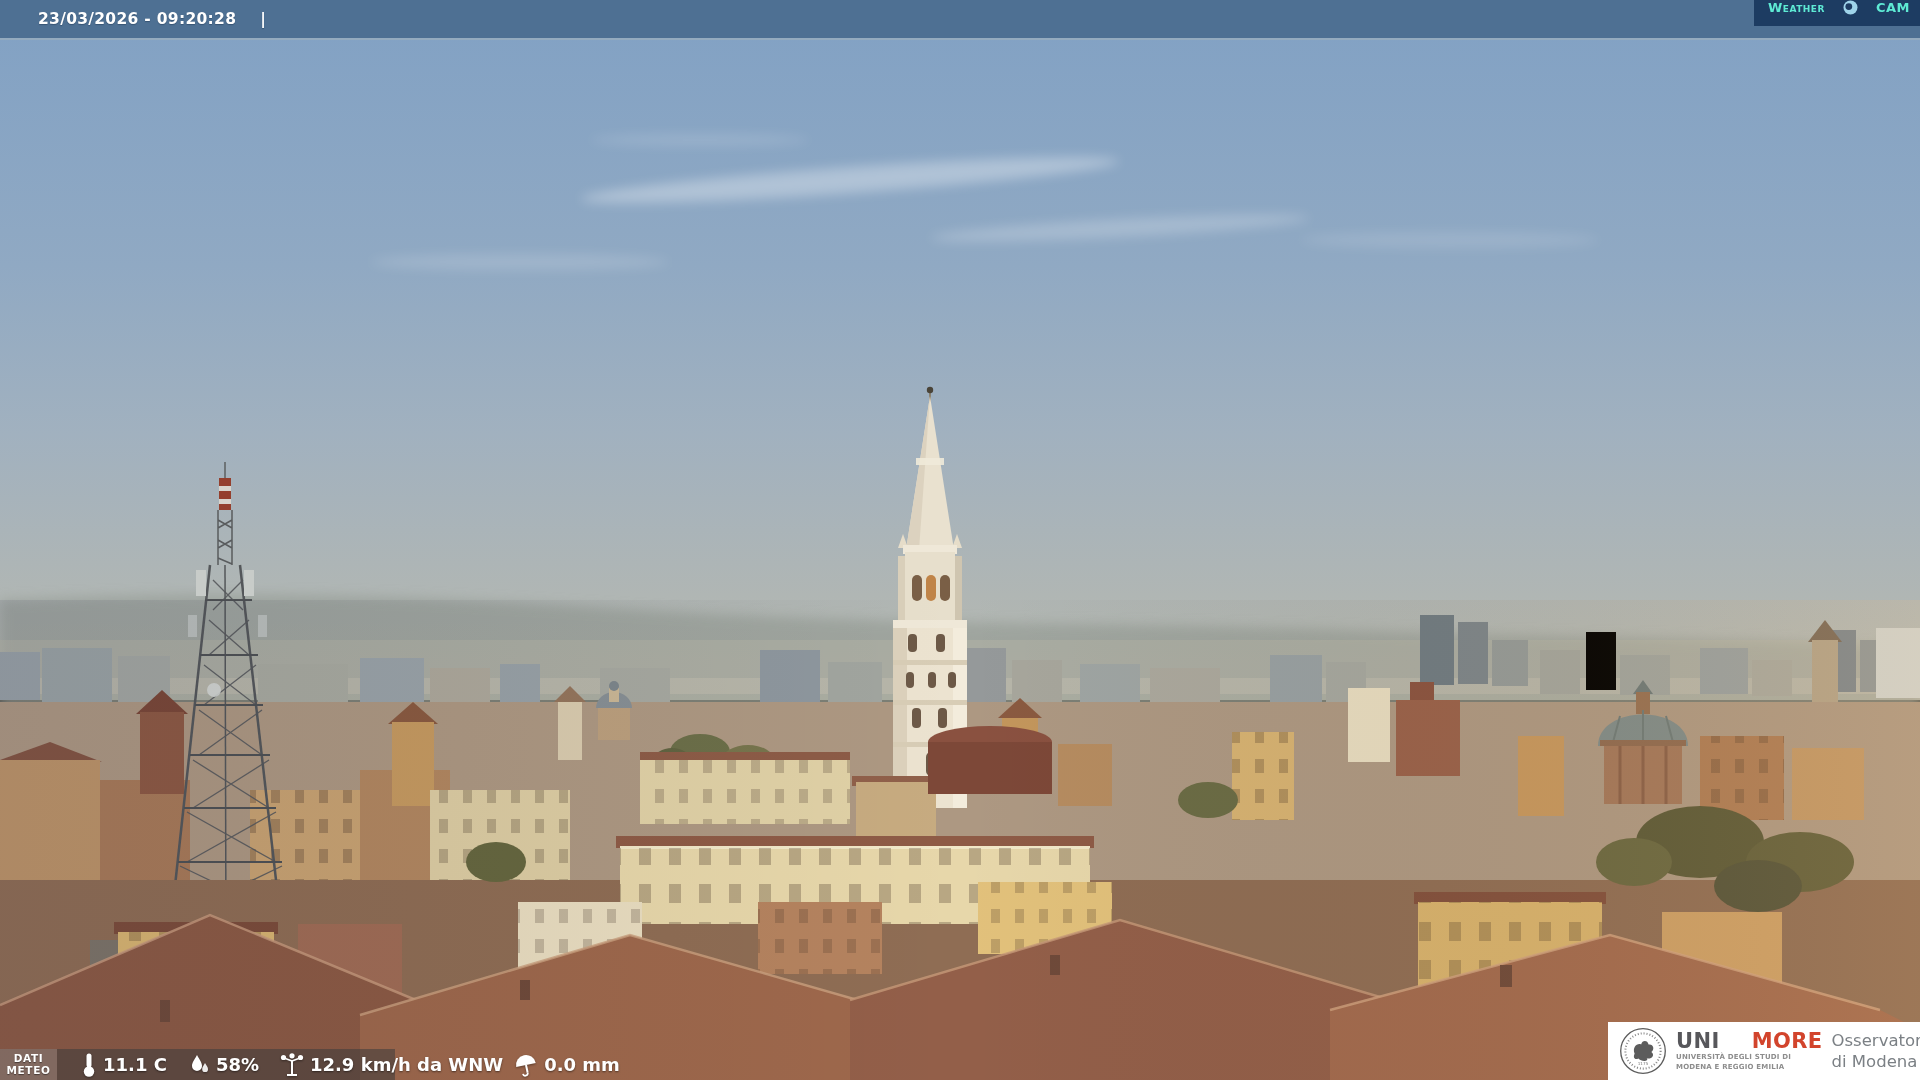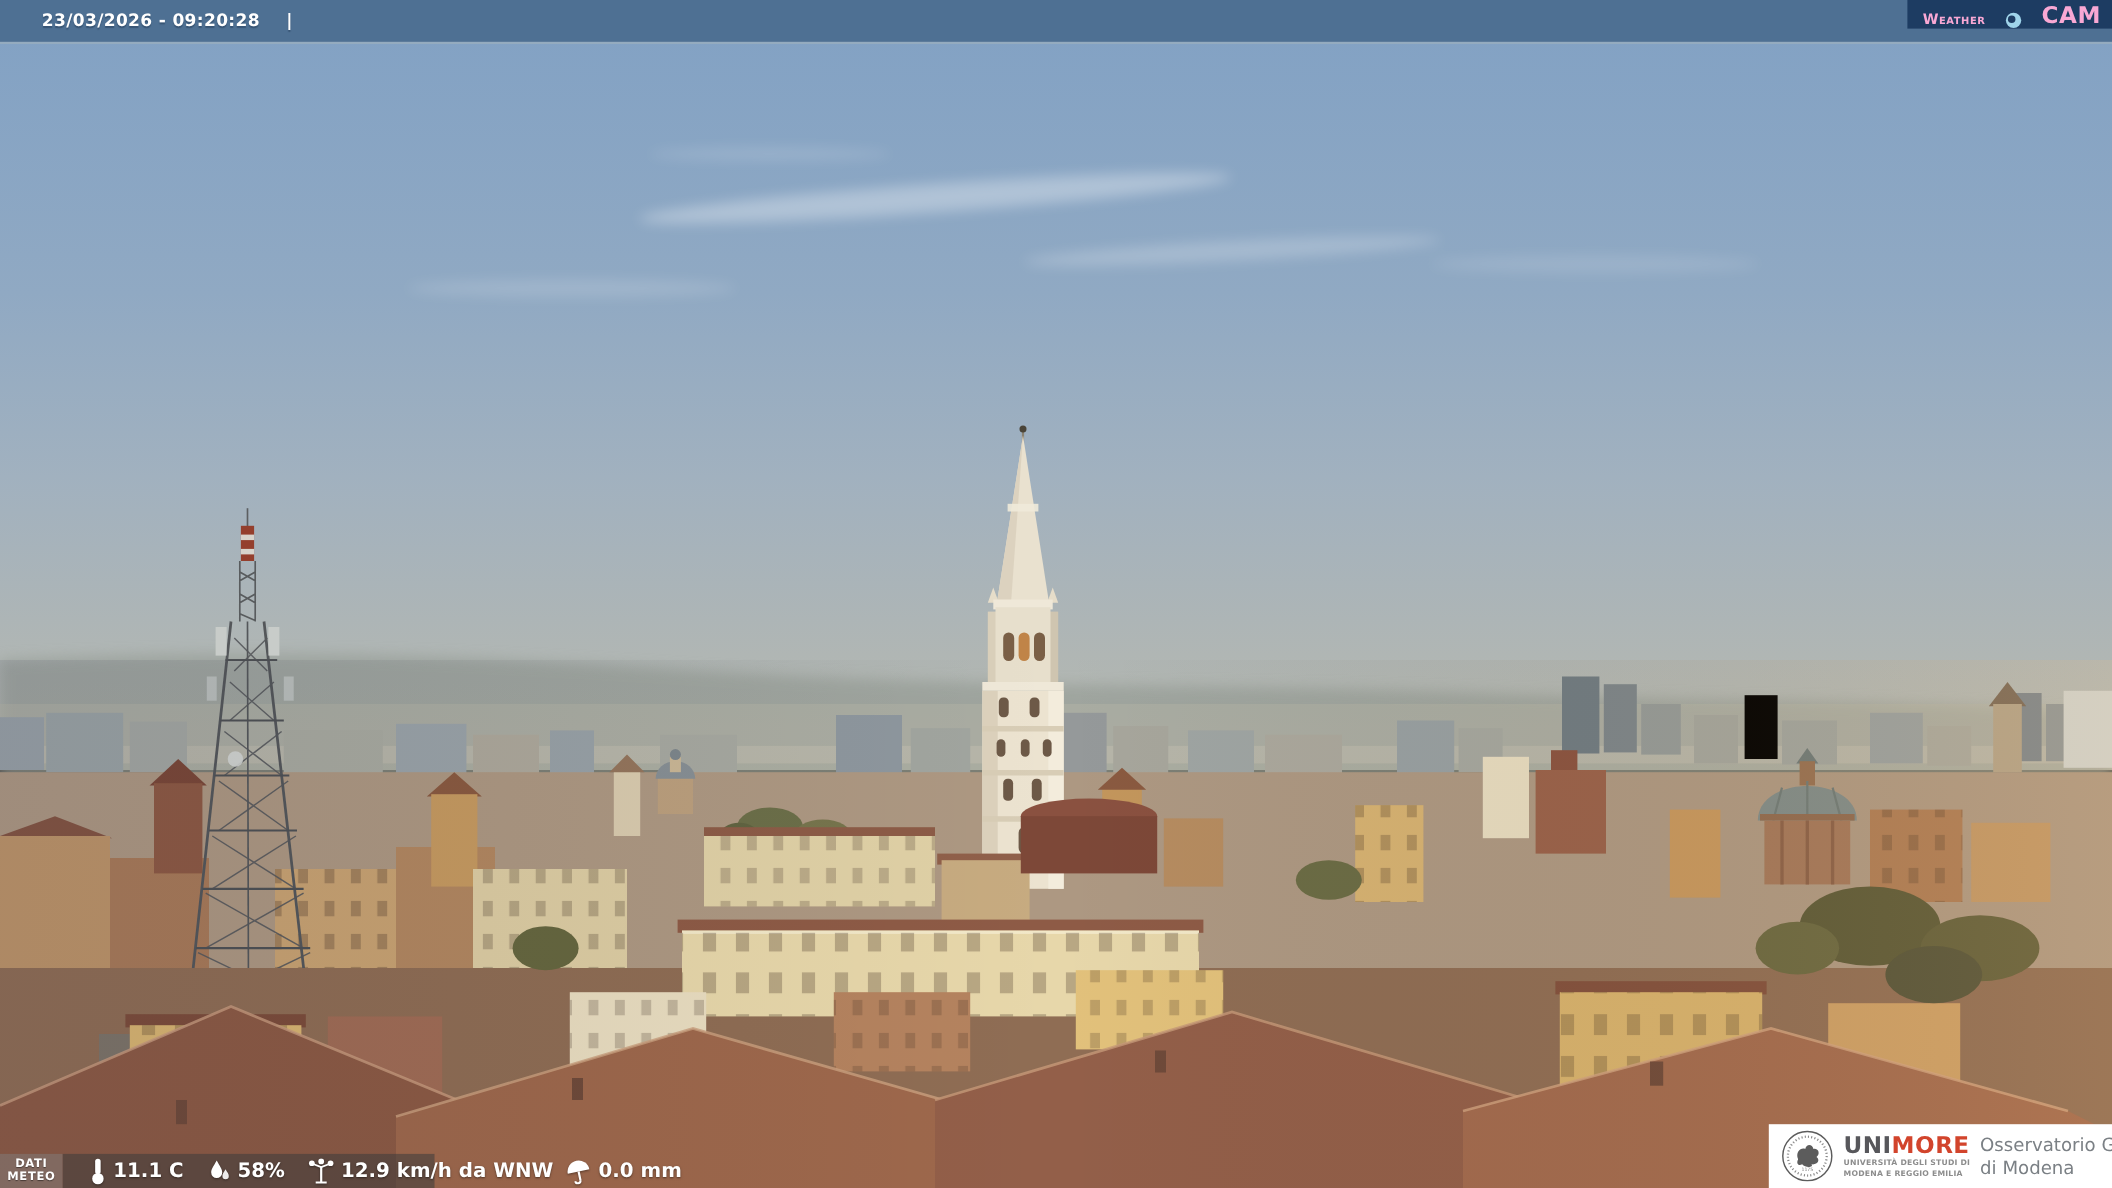--- a/index.html
+++ b/index.html
@@ -16,25 +16,25 @@
     background:#4e7093; border-bottom:2px solid #94abbf; box-sizing:border-box;
     display:flex; align-items:center; color:#fff; font-weight:bold;
     font-size:15.5px; letter-spacing:.3px; text-shadow:0 1px 1px rgba(15,35,60,.35);
   }
   .topbar .dt  { margin-left:38px; white-space:nowrap; }
   .topbar .sep { margin:0 24px; }
   .topbar .ttl { white-space:nowrap; }
 
   .wcam {
     position:absolute; right:0; top:0; height:26px; z-index:6;
-    background:#1d3c62; display:flex; align-items:flex-end; padding:0 10px 0 14px; gap:18px;
-    color:#f9a8d4;
+    background:#1d3c62; display:flex; align-items:flex-start; padding:0 10px 0 14px; gap:18px;
+    color:#5eead4;
   }
   .wcam .w   { font-variant:small-caps; font-size:13px; font-weight:600; letter-spacing:.5px; }
-  .wcam .cam { font-size:21px; font-weight:bold; letter-spacing:.5px; }
+  .wcam .cam { font-size:13px; font-weight:bold; letter-spacing:.5px; }
   .wcam svg  { display:block; }
 
   
   .wbar { position:absolute; left:0; top:1049px; height:31px; display:flex; z-index:5; color:#fff; }
   .wbar .datibox {
     width:57px; background:rgba(128,128,128,.48);
     display:flex; flex-direction:column; justify-content:center; align-items:center;
     font-size:10.5px; font-weight:bold; line-height:11.5px; letter-spacing:.6px;
     text-shadow:0 1px 1px rgba(0,0,0,.45);
     text-align:right;
@@ -50,21 +50,21 @@
   .m-wind { margin-left:21px;justify-content:space-between; } .m-rain { margin-left:11px;justify-content:flex-end; }
 
   
   .logobox {
     position:absolute; left:1608px; top:1022px; width:312px; height:58px; z-index:5;
     background:#fff; display:flex; align-items:center;
   }
   .seal { margin-left:9px; flex:0 0 auto; }
   .uniblock { margin-left:7px; display:flex; flex-direction:column; }
   .uniword { font-size:21px; font-weight:bold; letter-spacing:.4px; color:#57575b; line-height:20px; }
-  .uniword .more { color:#d2442c; }
+  .uniword .more { color:#d2442c;margin-left:32px; }
   .unismall { font-size:7px; font-weight:700; color:#8d8d8d; line-height:8.5px; letter-spacing:.2px; margin-top:2px; white-space:nowrap; }
   .obsblock { margin-left:9px; font-size:16.5px; color:#7b8085; line-height:21.5px; white-space:nowrap; }
 </style>
 </head>
 <body>
 
 <div id="stage">
 
   <svg class="photo" width="1920" height="1080" viewBox="0 0 1920 1080" aria-hidden="true">
     <defs>

